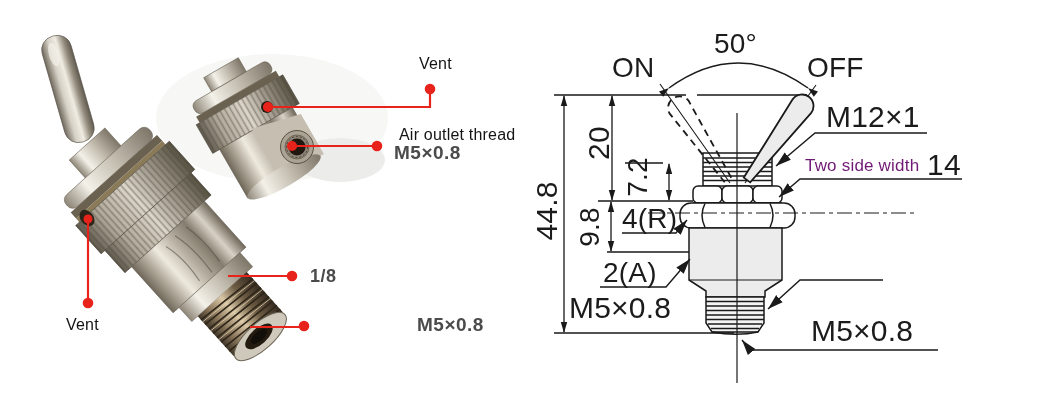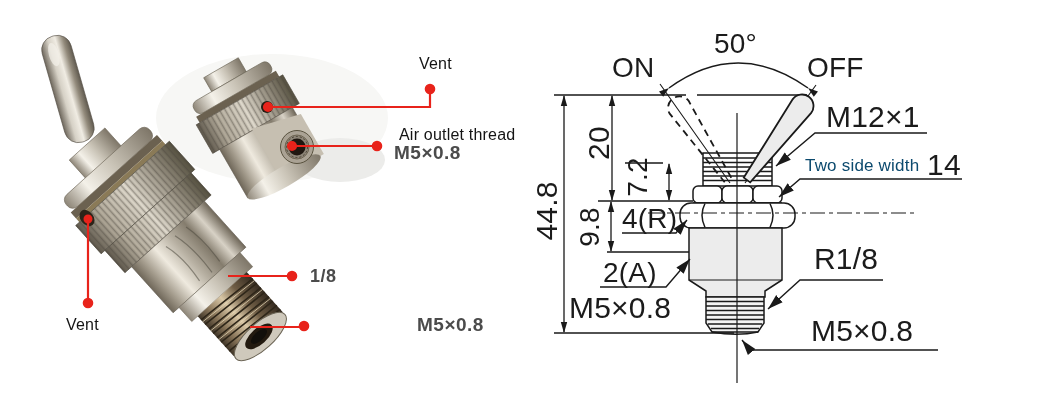--- a/index.html
+++ b/index.html
@@ -4,21 +4,21 @@
 <style>
   html,body{margin:0;padding:0;background:#fff;}
   .stage{position:relative;width:1058px;height:401px;background:#fff;overflow:hidden;
          font-family:Liberation Sans, sans-serif;}
   .stage svg{position:absolute;top:0;}
   .lbl{position:absolute;white-space:nowrap;color:#141414;line-height:1;letter-spacing:.2px;}
   .photo-lbl{font-size:16px;}
   .size-lbl{font-size:19px;font-weight:bold;color:#4b4b4b;letter-spacing:.5px;}
   .draw-lbl{font-size:30px;color:#1b1b1b;}
   .draw-lbl-sm{font-size:28px;color:#1b1b1b;}
-  .tsw{font-size:17px;color:#0c4a6e;}
+  .tsw{font-size:17px;color:#701a75;}
   .vdim{transform:translate(-50%,-50%) rotate(-90deg);}
 </style>
 </head>
 <body>
 
 <div class="stage">
 
   <svg style="left:0" width="529" height="401" viewBox="0 0 529 401">
     <defs>
       <linearGradient id="gm" x1="0" y1="0" x2="1" y2="0">
@@ -200,15 +200,14 @@
   <div class="lbl draw-lbl" style="left:826px;top:102px;">M12×1</div>
   <div class="lbl tsw" style="left:805px;top:157px;">Two side width</div>
   <div class="lbl draw-lbl" style="left:927px;top:150px;">14</div>
   <div class="lbl draw-lbl vdim" style="left:547px;top:211px;">44.8</div>
   <div class="lbl draw-lbl vdim" style="left:599px;top:143px;">20</div>
   <div class="lbl draw-lbl-sm vdim" style="left:638px;top:177px;">7.2</div>
   <div class="lbl draw-lbl-sm vdim" style="left:590px;top:227px;">9.8</div>
   <div class="lbl draw-lbl-sm" style="left:622px;top:205px;">4(R)</div>
   <div class="lbl draw-lbl-sm" style="left:603px;top:259px;">2(A)</div>
   <div class="lbl draw-lbl" style="left:569px;top:293px;">M5×0.8</div>
-  <div class="lbl draw-lbl" style="left:814px;top:244px;">R1/8</div>
   <div class="lbl draw-lbl" style="left:811px;top:316px;">M5×0.8</div>
 </div>
 
 </body></html>

